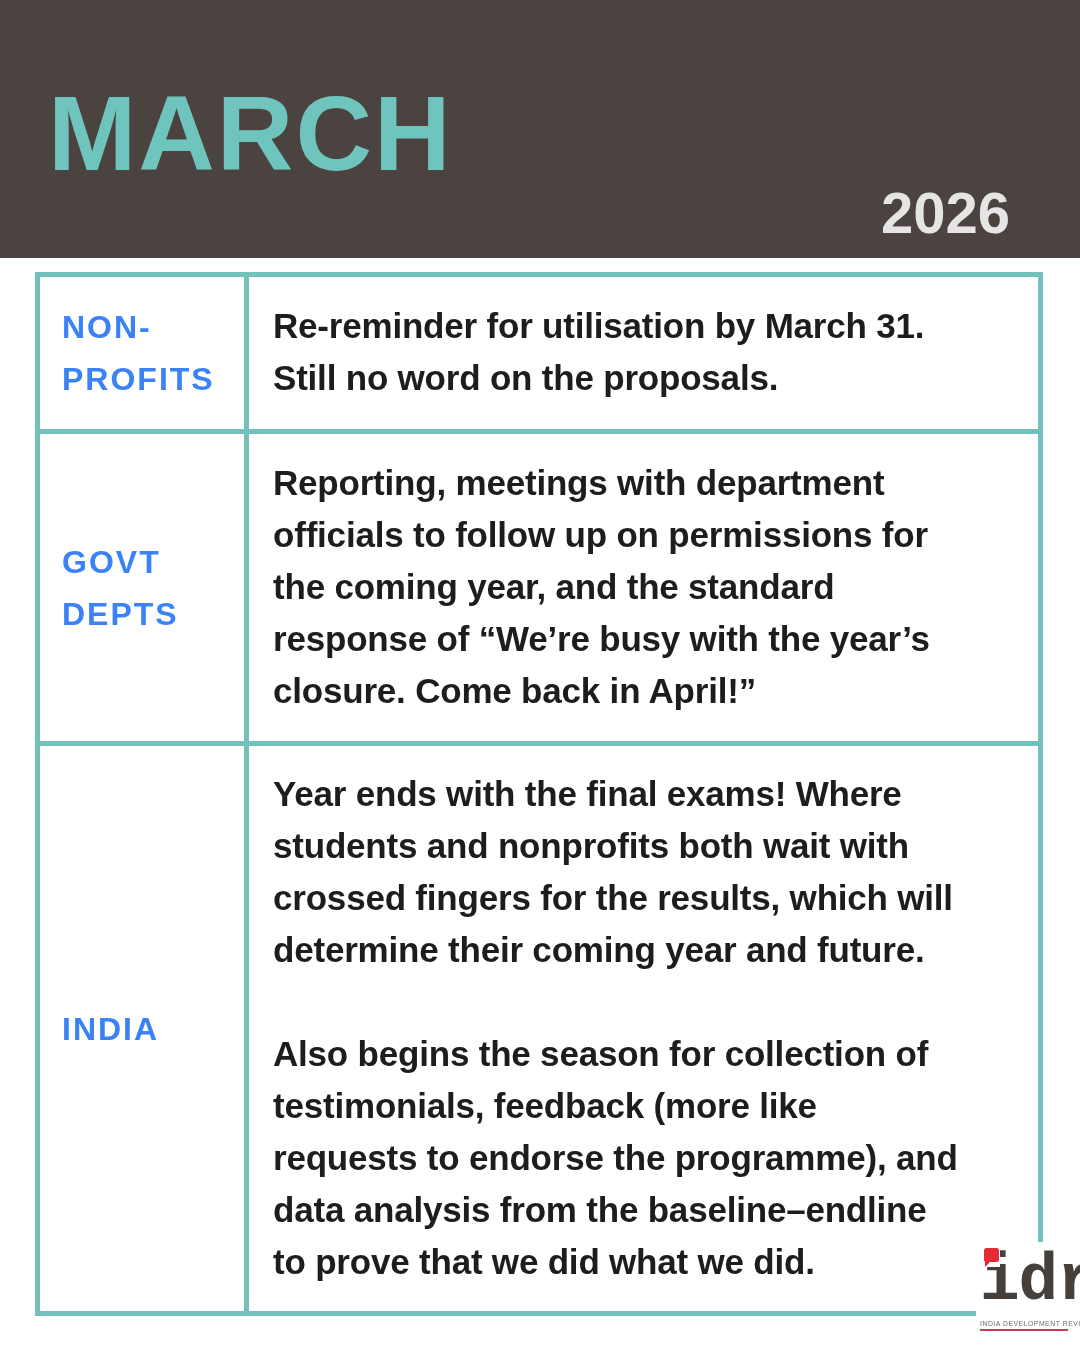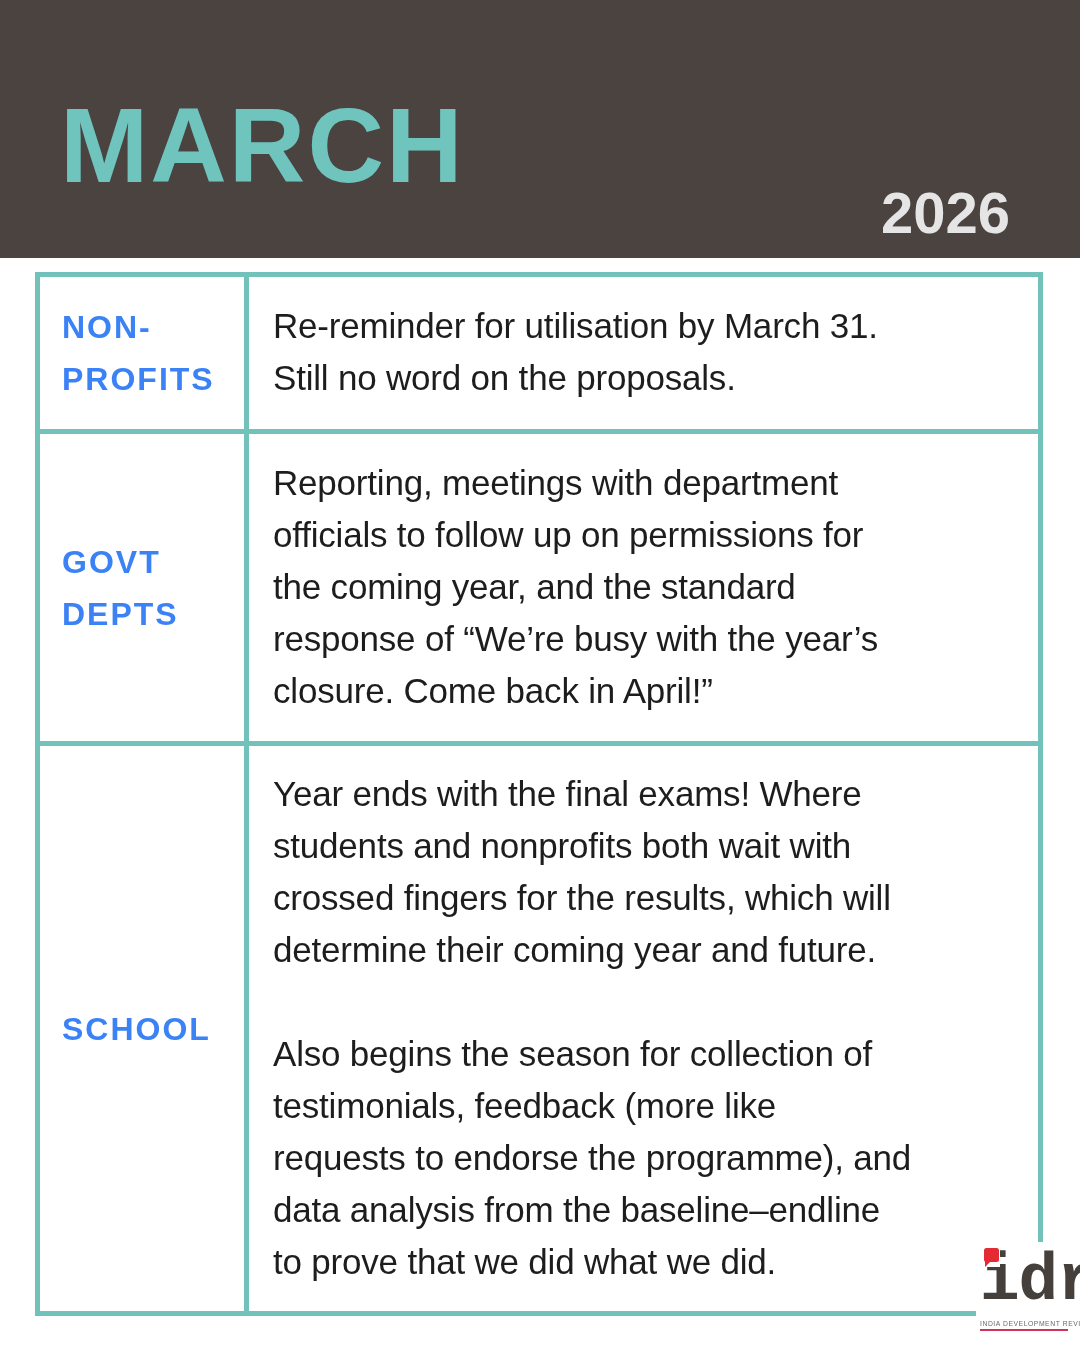--- a/index.html
+++ b/index.html
@@ -11,21 +11,21 @@
     font-family:"Liberation Sans", sans-serif;
   }
   
   .banner{
     position:absolute;left:0;top:0;
     width:1080px;height:258px;
     background:#4a4340;
   }
   .month{
     position:absolute;left:44px;top:76px;
-    margin:16px;
+    margin:4px;
     font-size:106px;font-weight:700;
     letter-spacing:2px;line-height:1;
     color:#6fc5be;
   }
   .year{
     position:absolute;right:70px;top:184px;
     font-size:58px;font-weight:700;line-height:1;
     color:#e5e5e5;
   }
   
@@ -46,21 +46,21 @@
   }
   .cell.label{
     padding-left:22px;padding-right:8px;
     font-size:32px;font-weight:700;
     letter-spacing:2px;line-height:52px;
     color:#3b82f6;
     white-space:pre-line;
   }
   .cell.content{
     padding:18px 12px 20px 24px;
-    font-size:35px;font-weight:400;
+    font-size:35px;font-weight:700;
     letter-spacing:-0.2px;line-height:52px;
     color:#1d1d1d;
     white-space:pre-line;
   }
   
   .logo{
     position:absolute;right:6px;top:1242px;
     width:98px;height:96px;
     background:#ffffff;
     box-sizing:border-box;
@@ -116,21 +116,21 @@
 Still no word on the proposals.</div>
 
     <div class="cell label">GOVT
 DEPTS</div>
     <div class="cell content">Reporting, meetings with department
 officials to follow up on permissions for
 the coming year, and the standard
 response of “We’re busy with the year’s
 closure. Come back in April!”</div>
 
-    <div class="cell label">SCHOOL</div>
+    <div class="cell label">INDIA</div>
     <div class="cell content">Year ends with the final exams! Where
 students and nonprofits both wait with
 crossed fingers for the results, which will
 determine their coming year and future.
 
 Also begins the season for collection of
 testimonials, feedback (more like
 requests to endorse the programme), and
 data analysis from the baseline–endline
 to prove that we did what we did.</div>

